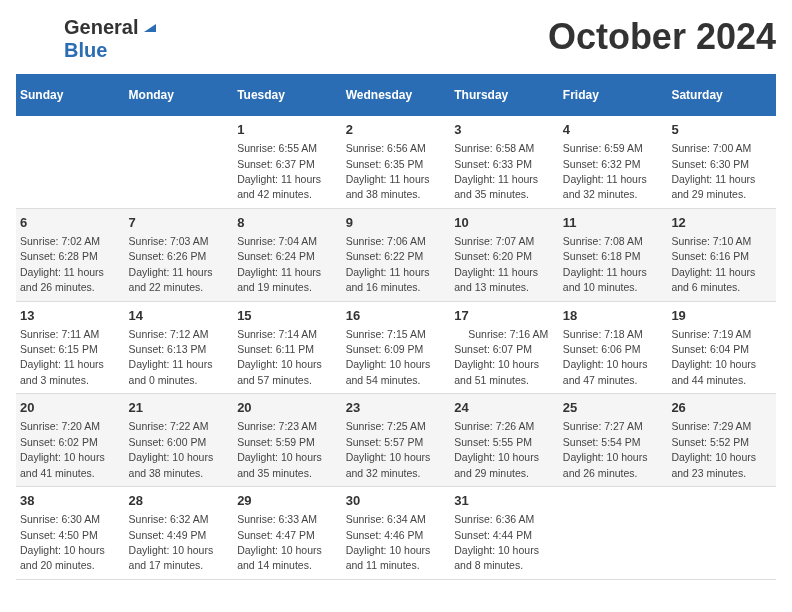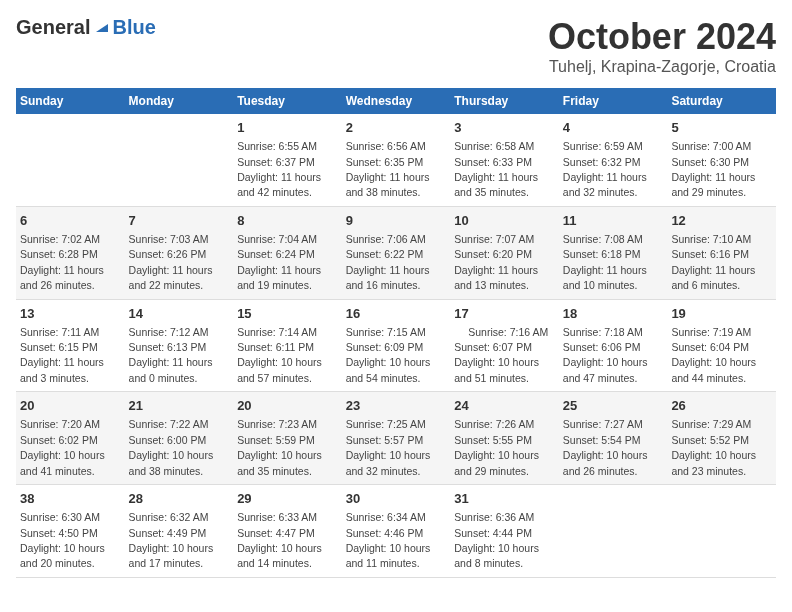--- a/index.html
+++ b/index.html
@@ -11,21 +11,23 @@
       padding: 16px;
     }
     .header-area {
       display: flex;
       justify-content: space-between;
       align-items: flex-start;
       margin-bottom: 12px;
     }
     .logo {
       display: flex;
+      flex-direction: column;
       align-items: flex-start;
+      margin-left: 48px;
     }
     .logo-line {
       display: flex;
       align-items: center;
     }
     .title-area {
       text-align: right;
     }
     .month-title {
       font-size: 36px;
@@ -39,21 +41,21 @@
     table {
       width: 100%;
       border-collapse: collapse;
       font-size: 11px;
     }
     thead tr {
       background-color: #2a6db5;
       color: #fff;
     }
     thead th {
-      padding: 6px 4px;
+      padding: 14px 4px;
       text-align: left;
       font-size: 12px;
       font-weight: bold;
     }
     tbody tr {
       border-bottom: 1px solid #ddd;
     }
     tbody tr:nth-child(even) {
       background-color: #f5f5f5;
     }
@@ -88,21 +90,20 @@
       <svg width="20" height="20" viewBox="0 0 20 20" style="margin-left:2px;margin-top:-4px;">
         <polygon points="4,16 16,8 16,16" fill="#2a6db5"></polygon>
       </svg>
     </div>
     <div>
       <span style="font-size:20px;font-weight:bold;color:#2a6db5;">Blue</span>
     </div>
   </div>
   <div class="title-area">
     <div class="month-title">October 2024</div>
-    <div class="location-title">Tuhelj, Krapina-Zagorje, Croatia</div>
   </div>
 </div>
 
 <table>
   <thead>
     <tr>
     <th>Sunday</th>
         <th>Monday</th>
         <th>Tuesday</th>
         <th>Wednesday</th>

